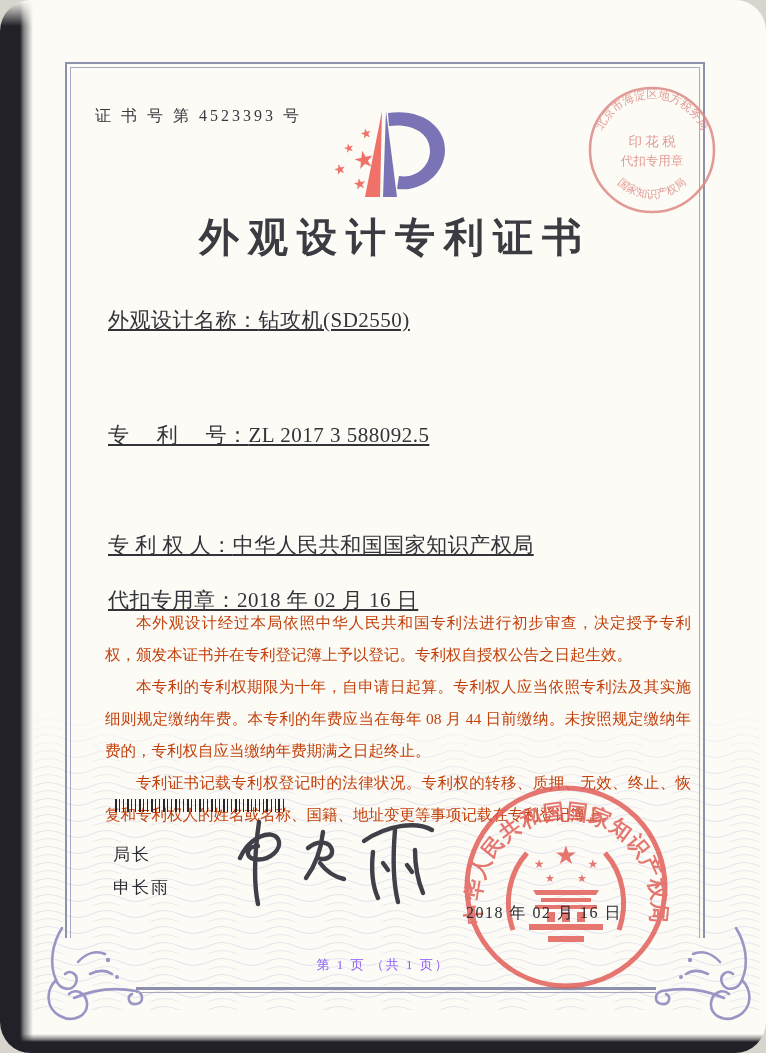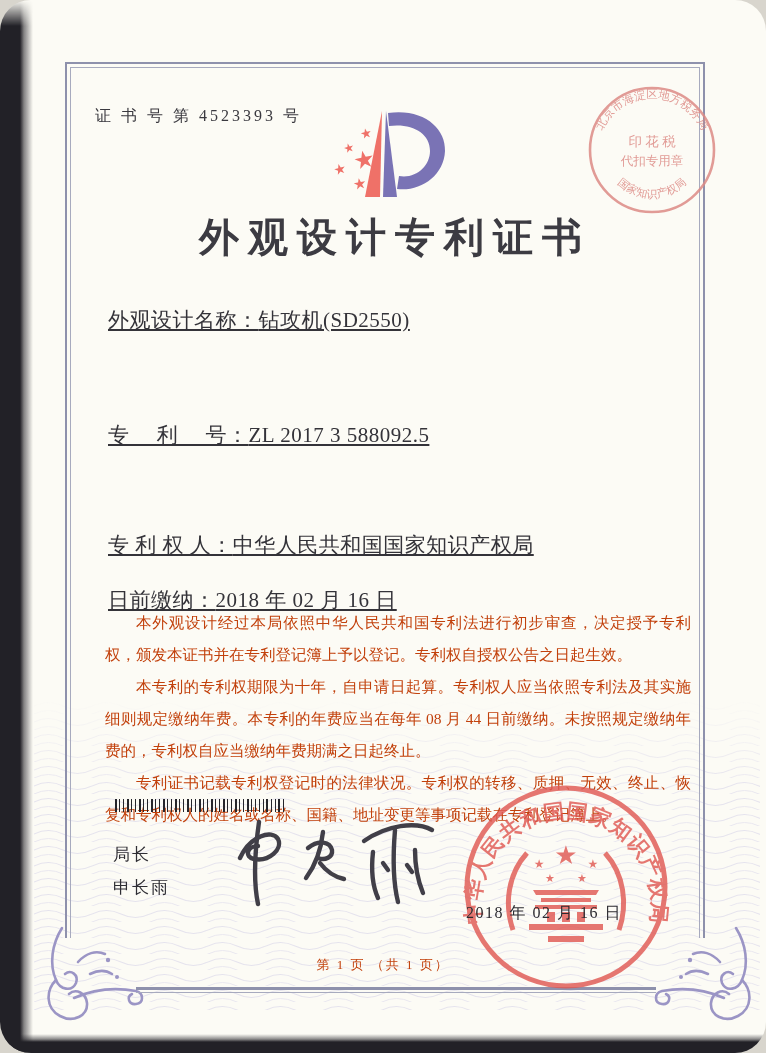--- a/index.html
+++ b/index.html
@@ -45,21 +45,21 @@
   .barcode{position:absolute;left:115px;top:799px;width:172px;height:13px;
     background:repeating-linear-gradient(90deg,#26262b 0 1.5px,transparent 1.5px 3.5px,#26262b 3.5px 5px,transparent 5px 7.5px,#26262b 7.5px 8.5px,transparent 8.5px 12px);}
   .signer{position:absolute;left:113px;font-size:17px;letter-spacing:2px;color:#2f2e34;
     font-family:"Liberation Sans","DejaVu Sans",sans-serif;}
   .signer.role{top:843px;}
   .signer.name{top:876px;text-align:right;}
   .signature{position:absolute;left:225px;top:806px;width:218px;height:108px;}
   .seal{position:absolute;left:460px;top:780px;width:212px;height:214px;opacity:.82;}
   .seal-date{position:absolute;left:466px;top:903px;font-size:16px;letter-spacing:1.5px;color:#2c2b31;z-index:5;}
   .footer{position:absolute;left:0;top:956px;width:766px;text-align:center;
-    font-size:13px;letter-spacing:2px;color:#c2410c;z-index:4;}
+    font-size:13px;letter-spacing:2px;color:#8b5cf6;z-index:4;}
   .stamp-text{font-family:"Liberation Serif","DejaVu Serif",serif;}
 </style>
 </head>
 <body>
 
 <div id="stage">
 
   <svg class="guilloche" viewBox="0 0 726 312" preserveAspectRatio="none">
     <defs>
       <pattern id="wave" width="58" height="16" patternUnits="userSpaceOnUse">
@@ -137,21 +137,21 @@
   <div class="field" style="top:306px">
     <span>外观设计名称：</span><span>钻攻机(SD2550)</span>
   </div>
   <div class="field" style="top:421px">
     <span>专　 利 　号：</span><span>ZL 2017 3 588092.5</span>
   </div>
   <div class="field" style="top:531px">
     <span>专 利 权 人：</span><span>中华人民共和国国家知识产权局</span>
   </div>
   <div class="field" style="top:586px">
-    <span>日前缴纳：</span><span>2018 年 02 月 16 日</span>
+    <span>代扣专用章：</span><span>2018 年 02 月 16 日</span>
   </div>
 
   <div class="paras">
     <p>本外观设计经过本局依照中华人民共和国专利法进行初步审查，决定授予专利权，颁发本证书并在专利登记簿上予以登记。专利权自授权公告之日起生效。</p>
     <p>本专利的专利权期限为十年，自申请日起算。专利权人应当依照专利法及其实施细则规定缴纳年费。本专利的年费应当在每年 08 月 44 日前缴纳。未按照规定缴纳年费的，专利权自应当缴纳年费期满之日起终止。</p>
     <p>专利证书记载专利权登记时的法律状况。专利权的转移、质押、无效、终止、恢复和专利权人的姓名或名称、国籍、地址变更等事项记载在专利登记簿上。</p>
   </div>
 
   <div class="barcode"></div>
 

